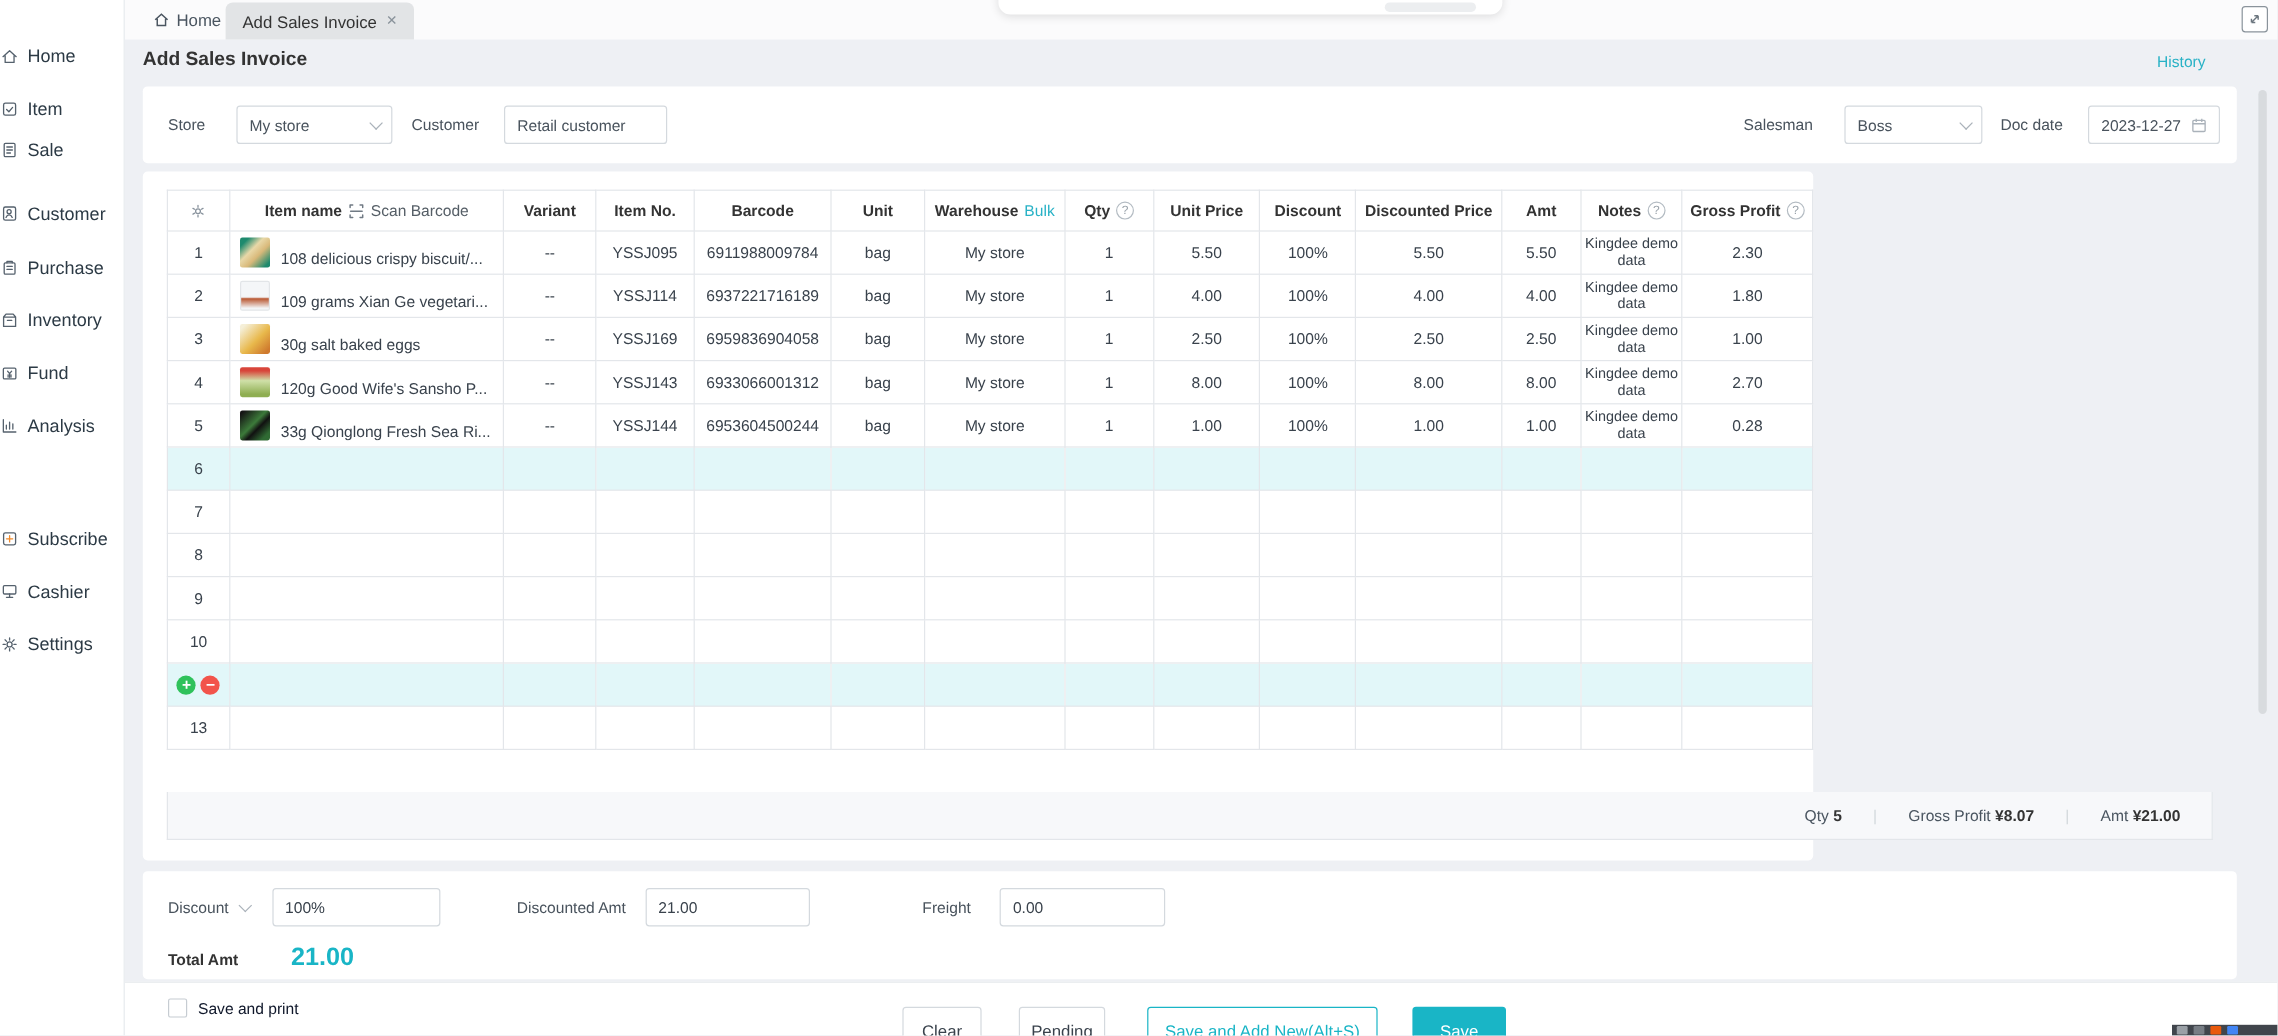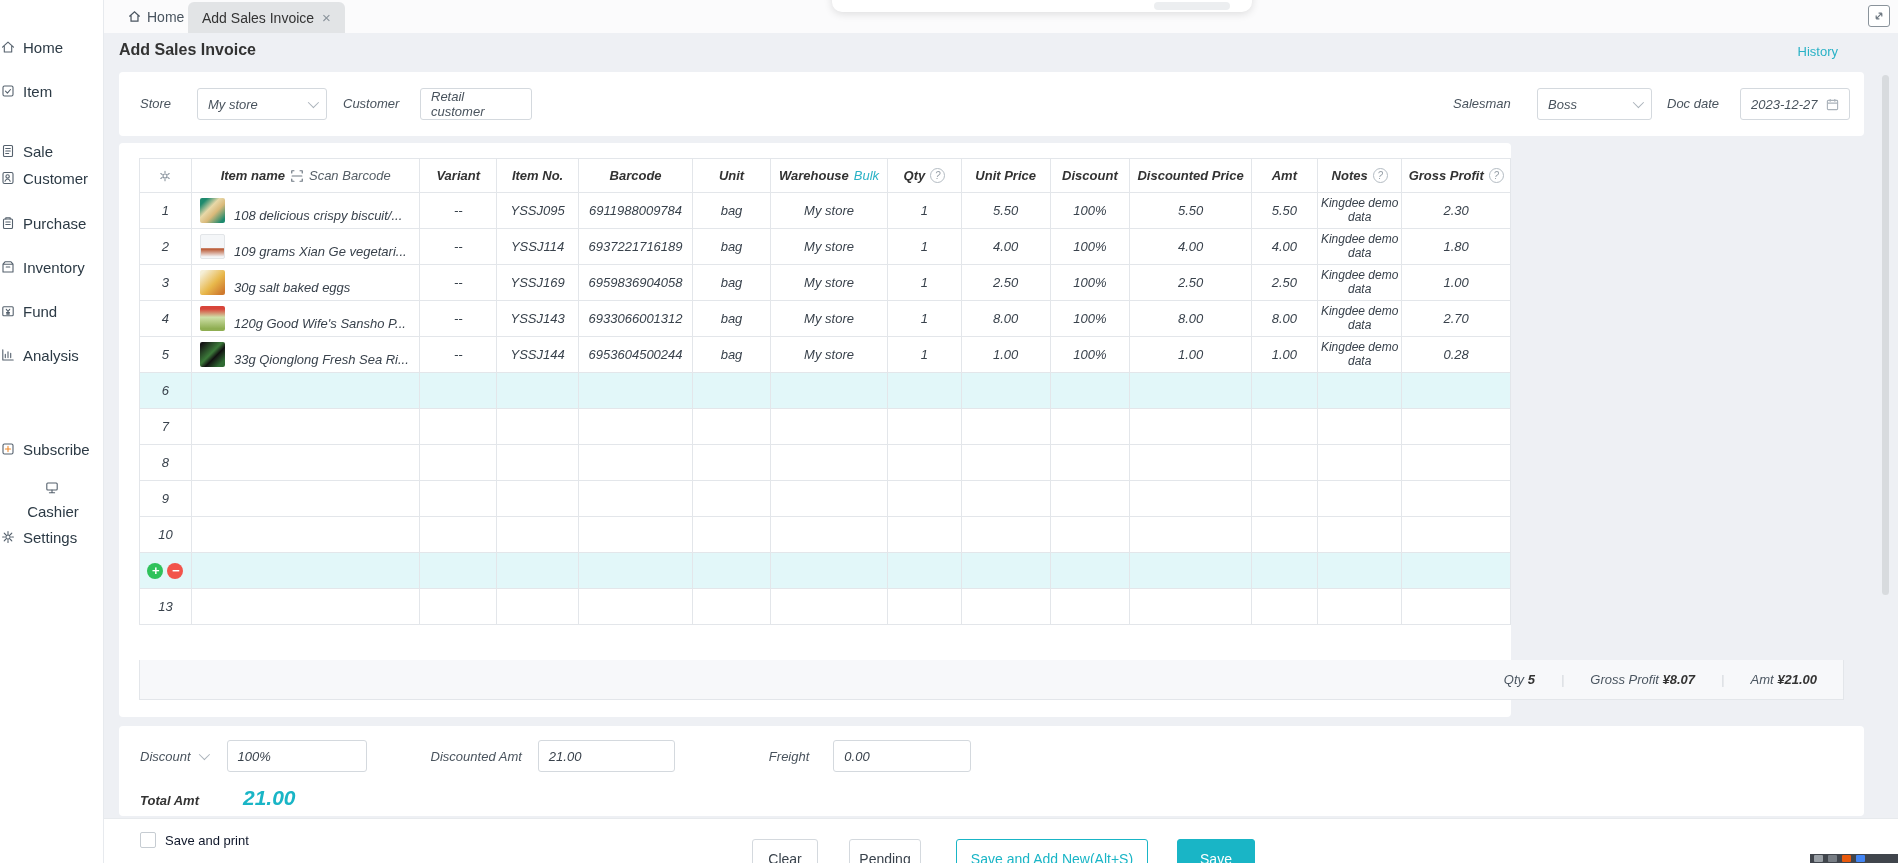--- a/index.html
+++ b/index.html
@@ -31,21 +31,21 @@
   .expand-btn { position:absolute; right:8px; top:5px; width:22px; height:22px;
     border:1px solid #8a939b; border-radius:3px; background:#fff; display:flex;
     align-items:center; justify-content:center; cursor:pointer; }
 
   
   .page-header { position:absolute; left:104px; top:33px; width:1794px; height:39px; }
   .page-title { position:absolute; left:15px; top:8px; font-size:16px; font-weight:bold; color:#333; }
   .history-link { position:absolute; right:60px; top:11px; font-size:13px; color:#29b2c6; cursor:pointer; }
 
   
-  .card { position:absolute; background:#fff; border-radius:4px;font-style:italic; }
+  .card { position:absolute; background:#fff; border-radius:4px; }
   .form-card { left:119px; top:72px; width:1745px; height:64px; }
   .table-card { left:119px; top:143px; width:1392px; height:574px; }
   .totals-card { left:119px; top:726px; width:1745px; height:90px; }
 
   
   .form-row { position:absolute; top:16px; left:0; width:100%; height:32px; }
   .flabel { position:absolute; top:8px; font-size:13px; color:#49535d; }
   .fbox { position:absolute; height:32px; border:1px solid #d4d9de; border-radius:3px;
     background:#fff; font-size:13px; color:#49535d; display:flex; align-items:center;
     padding:0 10px; cursor:pointer; }
@@ -131,21 +131,21 @@
         </svg>
         <span class="side-label">Home</span>
       </div>
       <div class="side-item" style="top: 78px;">
         <svg width="16" height="16" viewBox="0 0 16 16" fill="none" stroke="#55616d" stroke-width="1.1" stroke-linecap="round" stroke-linejoin="round">
           <rect x="3" y="3" width="10" height="10" rx="1.5"></rect>
           <path d="M5.5 8.2l1.9 1.9 3.1-3.6"></path>
         </svg>
         <span class="side-label">Item</span>
       </div>
-      <div class="side-item" style="top: 138px;">
+      <div class="side-item" style="top: 112px;">
         <svg width="16" height="16" viewBox="0 0 16 16" fill="none" stroke="#55616d" stroke-width="1.1" stroke-linecap="round" stroke-linejoin="round">
           <rect x="3.5" y="2.5" width="9" height="11" rx="1"></rect>
           <path d="M5.7 5.5h4.6M5.7 8h4.6M5.7 10.5h3"></path>
         </svg>
         <span class="side-label">Sale</span>
       </div>
       <div class="side-item" style="top: 165px;">
         <svg width="16" height="16" viewBox="0 0 16 16" fill="none" stroke="#55616d" stroke-width="1.1" stroke-linecap="round" stroke-linejoin="round">
           <rect x="3" y="2.5" width="10" height="11" rx="1.5"></rect>
           <circle cx="7.6" cy="6.4" r="1.7"></circle>
@@ -179,21 +179,21 @@
         </svg>
         <span class="side-label">Analysis</span>
       </div>
       <div class="side-item" style="top: 436px;">
         <svg width="16" height="16" viewBox="0 0 16 16" fill="none" stroke="#55616d" stroke-width="1.1" stroke-linecap="round" stroke-linejoin="round">
           <rect x="3" y="3" width="10" height="10" rx="1.5"></rect>
           <path d="M8 5.4v5.2M5.4 8h5.2" stroke="#f08a2c"></path>
         </svg>
         <span class="side-label">Subscribe</span>
       </div>
-      <div class="side-item" style="top: 480px; flex-direction: column;">
+      <div class="side-item" style="top: 480px;">
         <svg width="16" height="16" viewBox="0 0 16 16" fill="none" stroke="#55616d" stroke-width="1.1" stroke-linecap="round" stroke-linejoin="round">
           <rect x="2.8" y="3" width="10.4" height="7" rx="1"></rect>
           <path d="M8 10v2.4M5.4 12.8h5.2"></path>
         </svg>
         <span class="side-label">Cashier</span>
       </div>
       <div class="side-item" style="top: 524px;">
         <svg width="16" height="16" viewBox="0 0 16 16" fill="none" stroke="#55616d" stroke-width="1.1" stroke-linecap="round" stroke-linejoin="round">
           <circle cx="8" cy="8" r="2.1"></circle>
           <path d="M8 2.6v1.8M8 11.6v1.8M2.6 8h1.8M11.6 8h1.8M4.2 4.2l1.3 1.3M10.5 10.5l1.3 1.3M11.8 4.2l-1.3 1.3M5.5 10.5l-1.3 1.3"></path>
@@ -229,21 +229,21 @@
   </div>
 
   <div class="card form-card">
     <div class="form-row">
       <span class="flabel" style="left:21px">Store</span>
       <div class="fbox" style="left:78px; width:130px">
         <span>My store</span>
         <span class="chev"></span>
       </div>
       <span class="flabel" style="left:224px">Customer</span>
-      <div class="fbox" style="left:301px; width:112px">
+      <div class="fbox" style="left:301px; width:136px">
         <span>Retail customer</span>
       </div>
       <span class="flabel" style="left:1334px">Salesman</span>
       <div class="fbox" style="left:1418px; width:115px">
         <span>Boss</span>
         <span class="chev"></span>
       </div>
       <span class="flabel" style="left:1548px">Doc date</span>
       <div class="fbox" style="left:1621px; width:110px">
         <span>2023-12-27</span>

